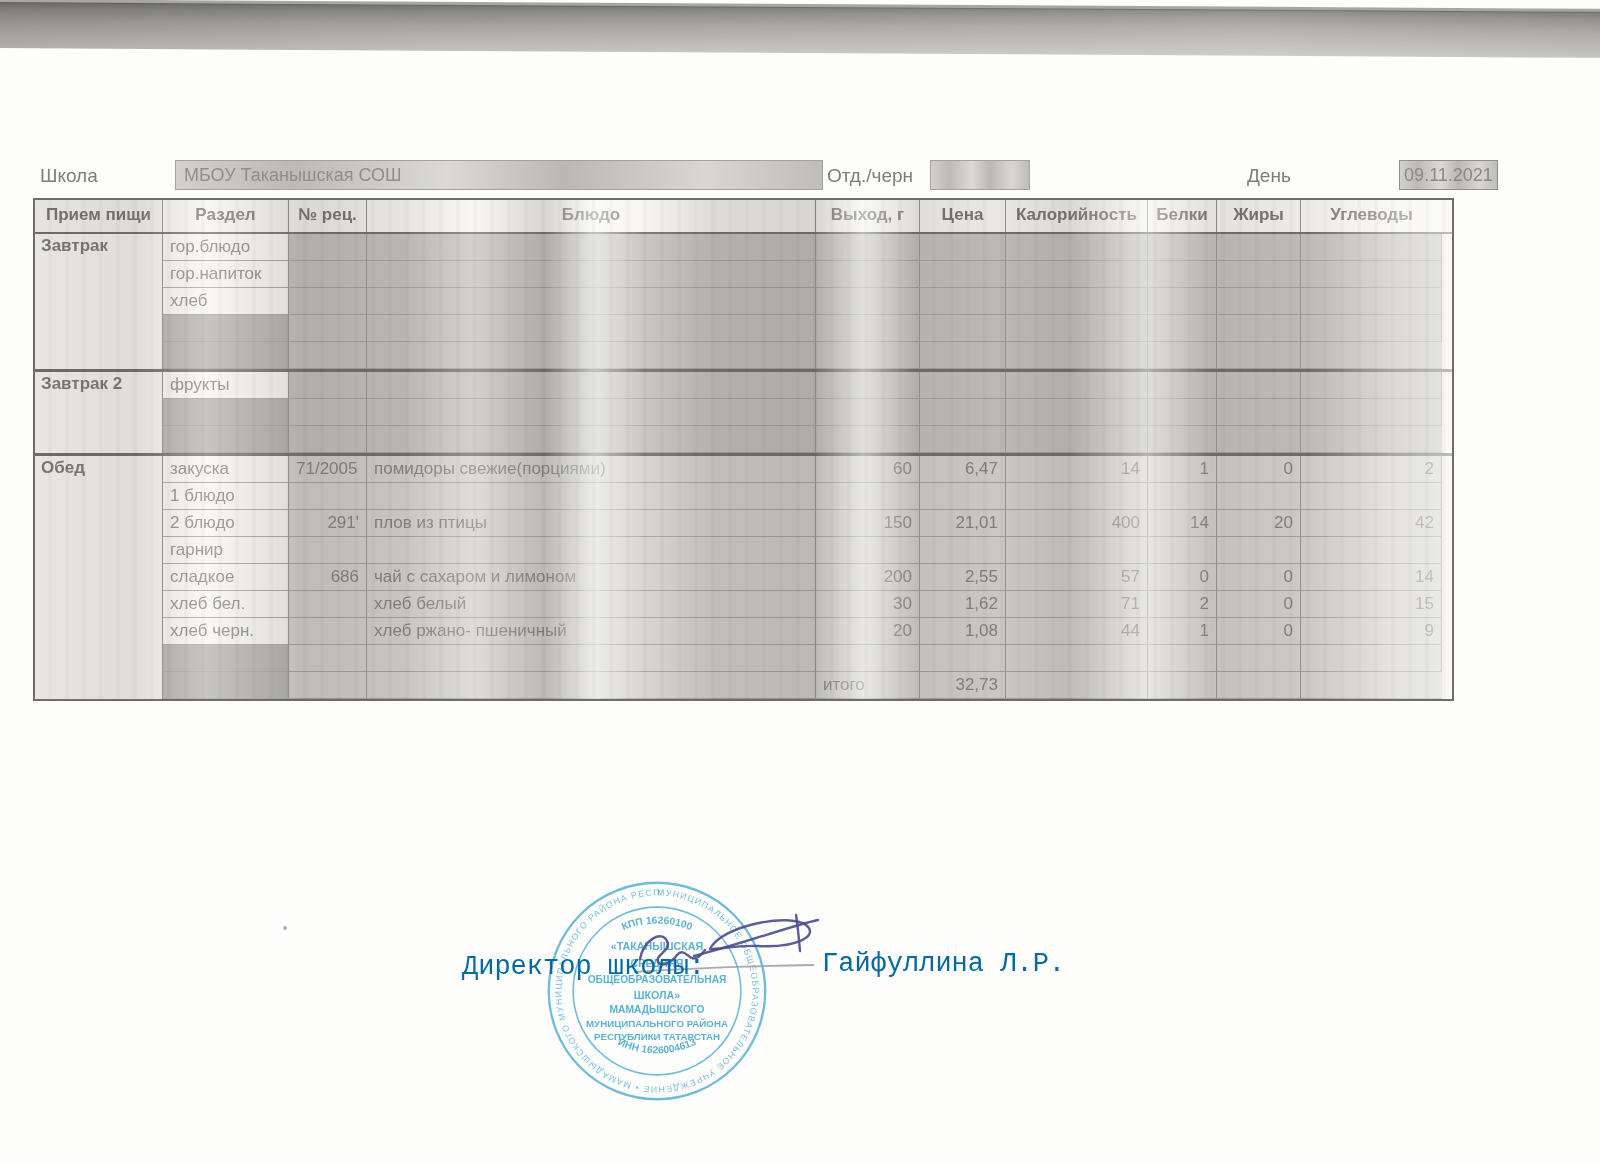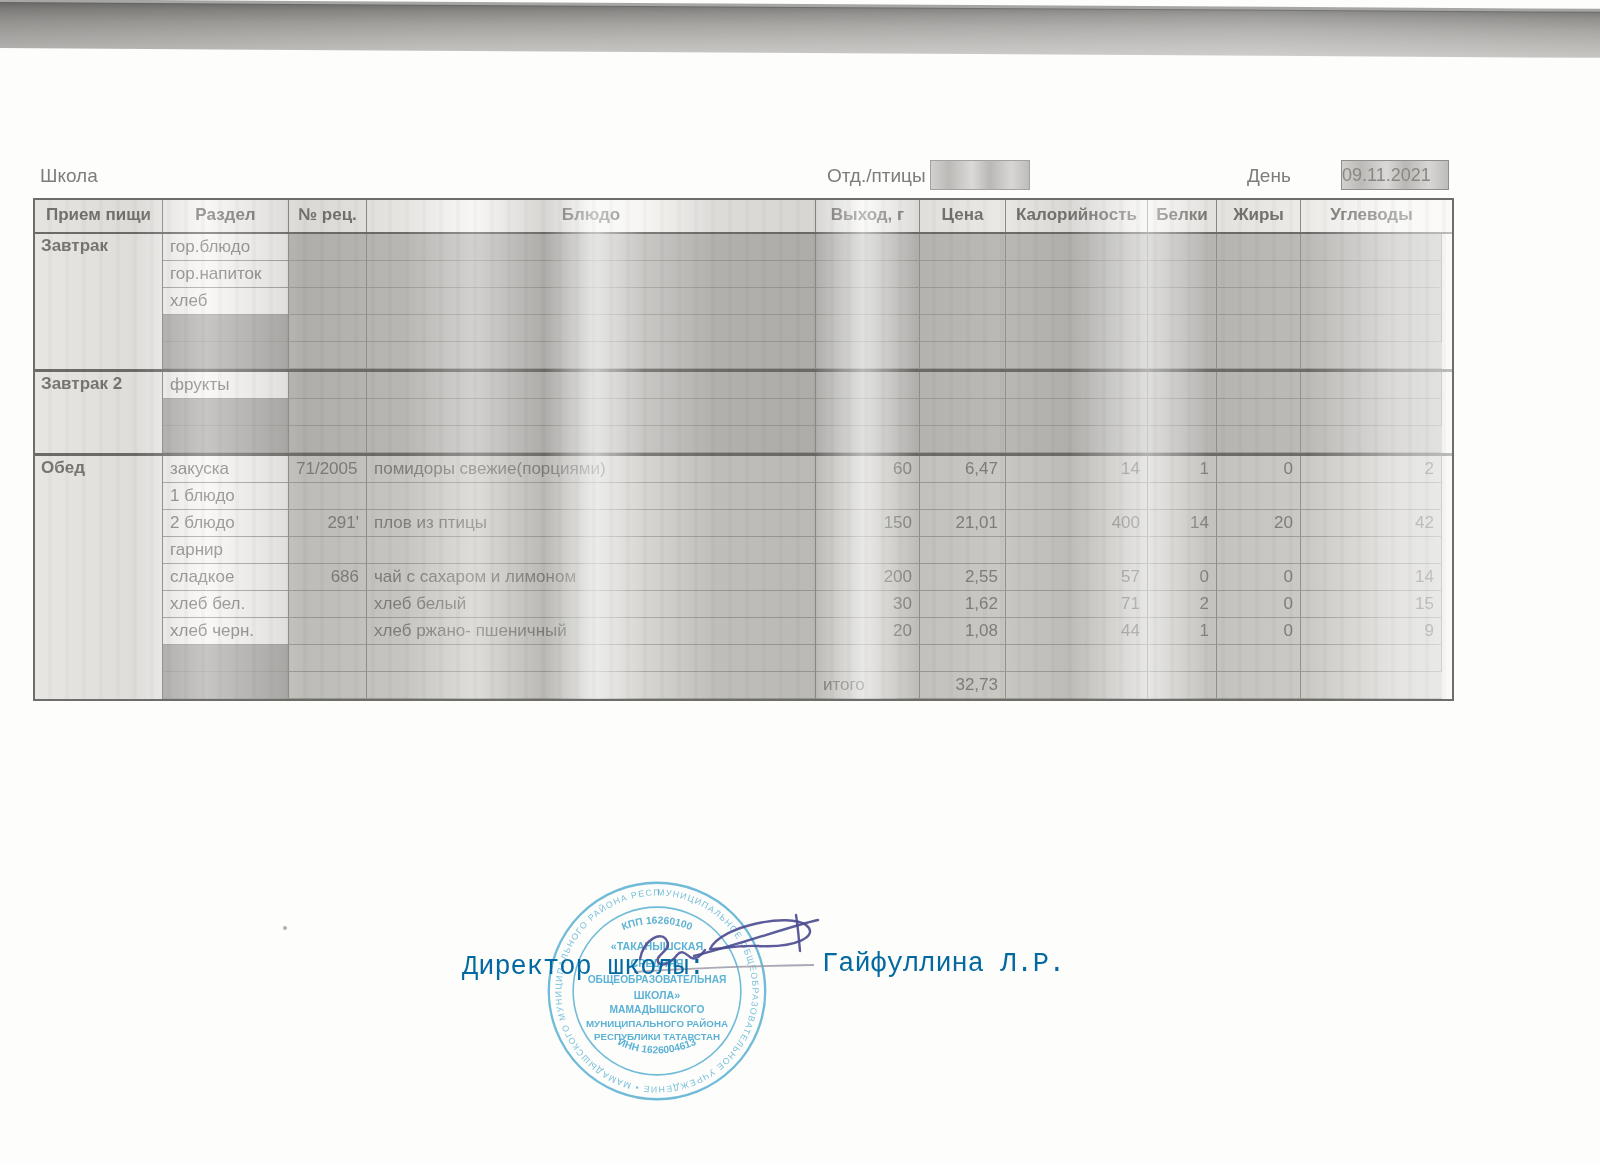--- a/index.html
+++ b/index.html
@@ -18,21 +18,21 @@
   .fbox{position:absolute;top:160px;height:30px;box-sizing:border-box;border:1px solid #a3a2a0;
         background:
          linear-gradient(90deg, rgba(255,255,255,.20) 0%, rgba(90,90,88,.10) 18%, rgba(255,255,255,.35) 42%, rgba(90,90,88,.12) 60%, rgba(255,255,255,.30) 82%, rgba(90,90,88,.08) 100%),
          #c6c5c2;
         color:#8f8e8a;font-size:18px;line-height:28px;white-space:nowrap;overflow:hidden;}
   .school-lbl{left:40px;}
   .school-box{left:175px;width:648px;padding:0 8px;}
   .dept-lbl{left:827px;}
   .dept-box{left:930px;width:100px;}
   .day-lbl{left:1247px;text-align:right;}
-  .day-box{left:1341px;width:108px;border-color:#8f8e8b;color:#898884;}
+  .day-box{left:1399px;width:99px;text-align:center;border-color:#8f8e8b;color:#898884;}
 
   
   .menu-table{position:absolute;left:33px;top:198px;width:1421px;box-sizing:border-box;
      border:2px solid #6e6d6a;background:#f4f3f0;}
   .thead,.sect{display:grid;grid-template-columns:128px 126px 78px 449px 104px 86px 142px 69px 84px 141px;}
   .thead{border-bottom:2px solid #6e6d6a;height:32px;}
   .th{box-sizing:border-box;border-right:1px solid #8f8e8a;font-size:17px;font-weight:600;color:#757470;
       text-align:center;line-height:30px;white-space:nowrap;overflow:hidden;background:#f5f4f1;}
   .th:last-child{border-right:none;}
   .sect{grid-auto-rows:27px;}
@@ -71,21 +71,24 @@
   .speck{position:absolute;width:4px;height:4px;border-radius:50%;background:#9a99a6;opacity:.8;}
 </style>
 </head>
 <body>
 
 <div class="page">
 
   <div class="scan-band"></div>
 
   <span class="flabel school-lbl">Школа</span>
-  <span class="flabel dept-lbl">Отд./птицы</span>
+  <div class="fbox school-box">
+    <span>МБОУ Таканышская СОШ</span>
+  </div>
+  <span class="flabel dept-lbl">Отд./черн</span>
   <div class="fbox dept-box">
     <span></span>
   </div>
   <span class="flabel day-lbl">День</span>
   <div class="fbox day-box">
     <span>09.11.2021</span>
   </div>
 
   <div class="menu-table">
     <div class="thead" id="thead">

